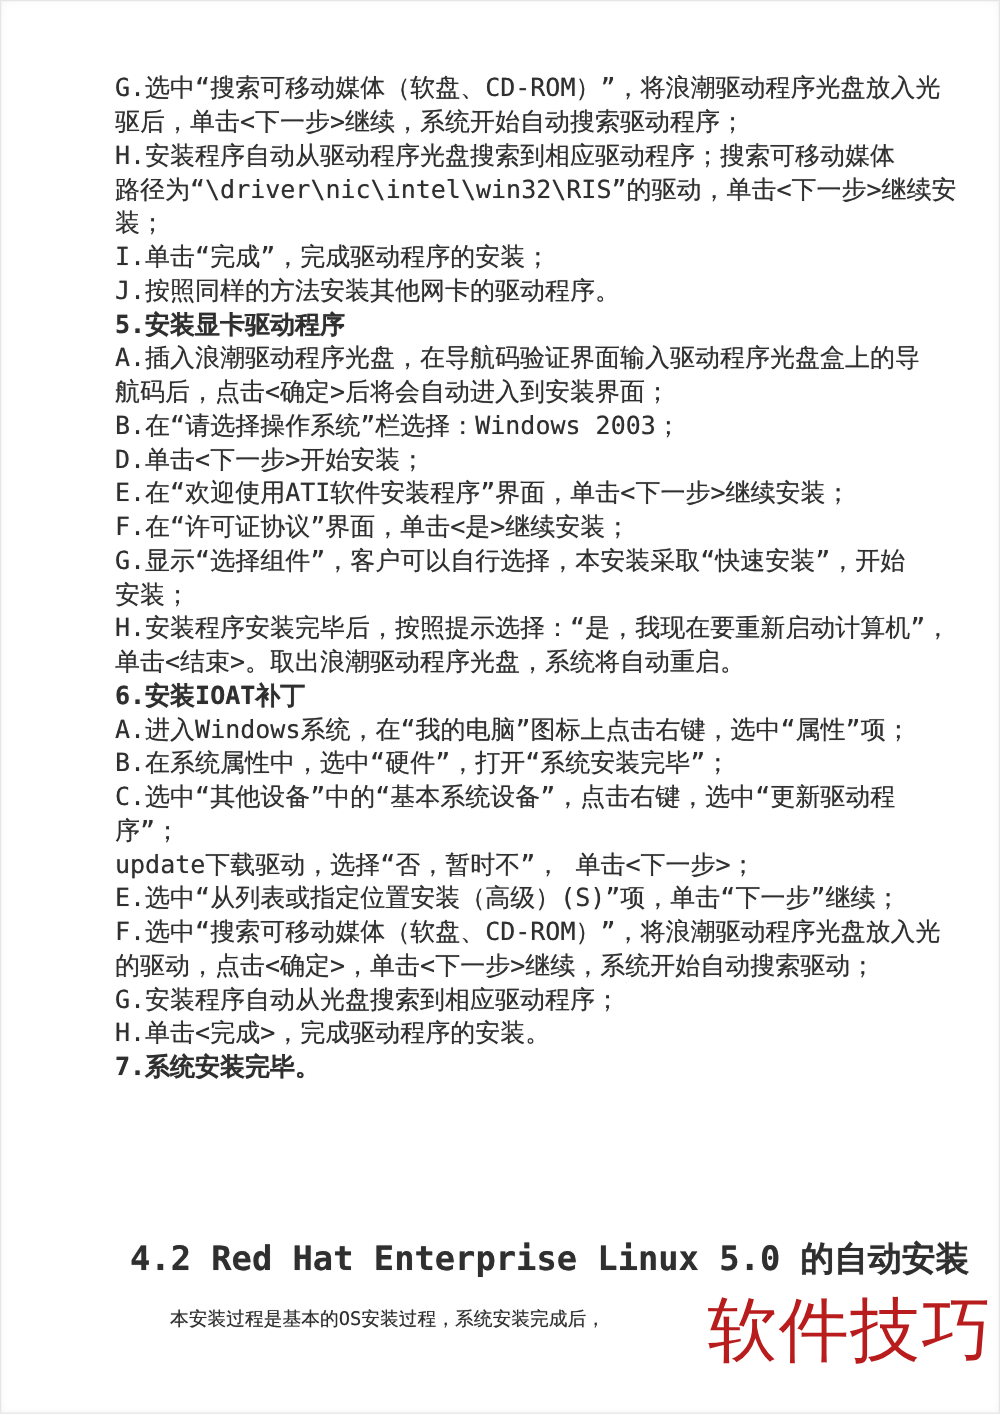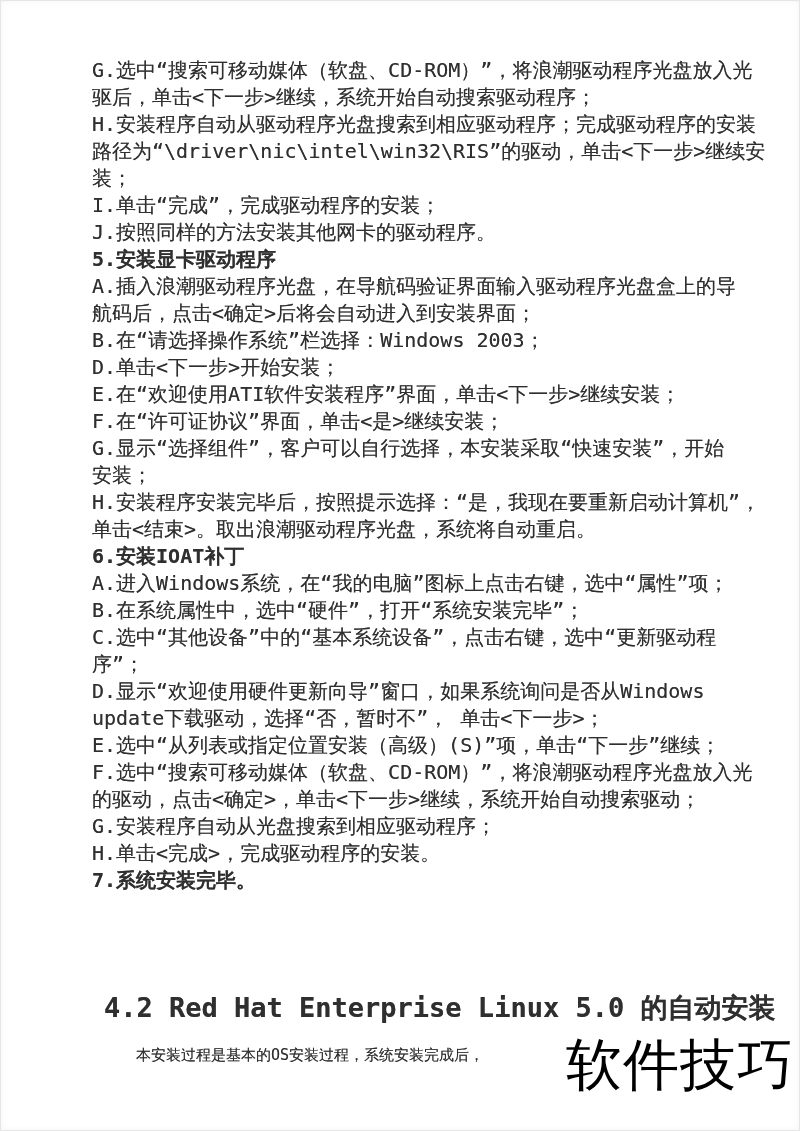--- a/index.html
+++ b/index.html
@@ -71,46 +71,45 @@
     user-select: none;
   }
 </style>
 </head>
 <body style="background: rgb(255, 255, 255); color: rgb(47, 47, 47);">
 
 <div class="page">
   <div class="content" id="doc-lines">
       <div class="line">G.选中“搜索可移动媒体（软盘、CD-ROM）”，将浪潮驱动程序光盘放入光</div>
       <div class="line">驱后，单击&lt;下一步&gt;继续，系统开始自动搜索驱动程序；</div>
-      <div class="line">H.安装程序自动从驱动程序光盘搜索到相应驱动程序；完成驱动程序的安装</div>
+      <div class="line">H.安装程序自动从驱动程序光盘搜索到相应驱动程序；搜索可移动媒体</div>
       <div class="line">路径为“\driver\nic\intel\win32\RIS”的驱动，单击&lt;下一步&gt;继续安</div>
       <div class="line">装；</div>
       <div class="line">I.单击“完成”，完成驱动程序的安装；</div>
       <div class="line">J.按照同样的方法安装其他网卡的驱动程序。</div>
       <div class="line bold">5.安装显卡驱动程序</div>
       <div class="line">A.插入浪潮驱动程序光盘，在导航码验证界面输入驱动程序光盘盒上的导</div>
       <div class="line">航码后，点击&lt;确定&gt;后将会自动进入到安装界面；</div>
       <div class="line">B.在“请选择操作系统”栏选择：Windows 2003；</div>
       <div class="line">D.单击&lt;下一步&gt;开始安装；</div>
       <div class="line">E.在“欢迎使用ATI软件安装程序”界面，单击&lt;下一步&gt;继续安装；</div>
       <div class="line">F.在“许可证协议”界面，单击&lt;是&gt;继续安装；</div>
       <div class="line">G.显示“选择组件”，客户可以自行选择，本安装采取“快速安装”，开始</div>
       <div class="line">安装；</div>
       <div class="line">H.安装程序安装完毕后，按照提示选择：“是，我现在要重新启动计算机”，</div>
       <div class="line">单击&lt;结束&gt;。取出浪潮驱动程序光盘，系统将自动重启。</div>
       <div class="line bold">6.安装IOAT补丁</div>
       <div class="line">A.进入Windows系统，在“我的电脑”图标上点击右键，选中“属性”项；</div>
       <div class="line">B.在系统属性中，选中“硬件”，打开“系统安装完毕”；</div>
       <div class="line">C.选中“其他设备”中的“基本系统设备”，点击右键，选中“更新驱动程</div>
       <div class="line">序”；</div>
-      <div class="line">D.显示“欢迎使用硬件更新向导”窗口，如果系统询问是否从Windows</div>
       <div class="line">update下载驱动，选择“否，暂时不”， 单击&lt;下一步&gt;；</div>
       <div class="line">E.选中“从列表或指定位置安装（高级）(S)”项，单击“下一步”继续；</div>
       <div class="line">F.选中“搜索可移动媒体（软盘、CD-ROM）”，将浪潮驱动程序光盘放入光</div>
       <div class="line">的驱动，点击&lt;确定&gt;，单击&lt;下一步&gt;继续，系统开始自动搜索驱动；</div>
       <div class="line">G.安装程序自动从光盘搜索到相应驱动程序；</div>
       <div class="line">H.单击&lt;完成&gt;，完成驱动程序的安装。</div>
       <div class="line bold">7.系统安装完毕。</div>
     </div>
   <h2 class="heading">4.2 Red Hat Enterprise Linux 5.0 的自动安装</h2>
   <p class="para">本安装过程是基本的OS安装过程，系统安装完成后，</p>
-  <div class="watermark" style="color: #000000;">软件技巧</div>
+  <div class="watermark" style="color: #b91c1c;">软件技巧</div>
 </div>
 
 </body></html>

